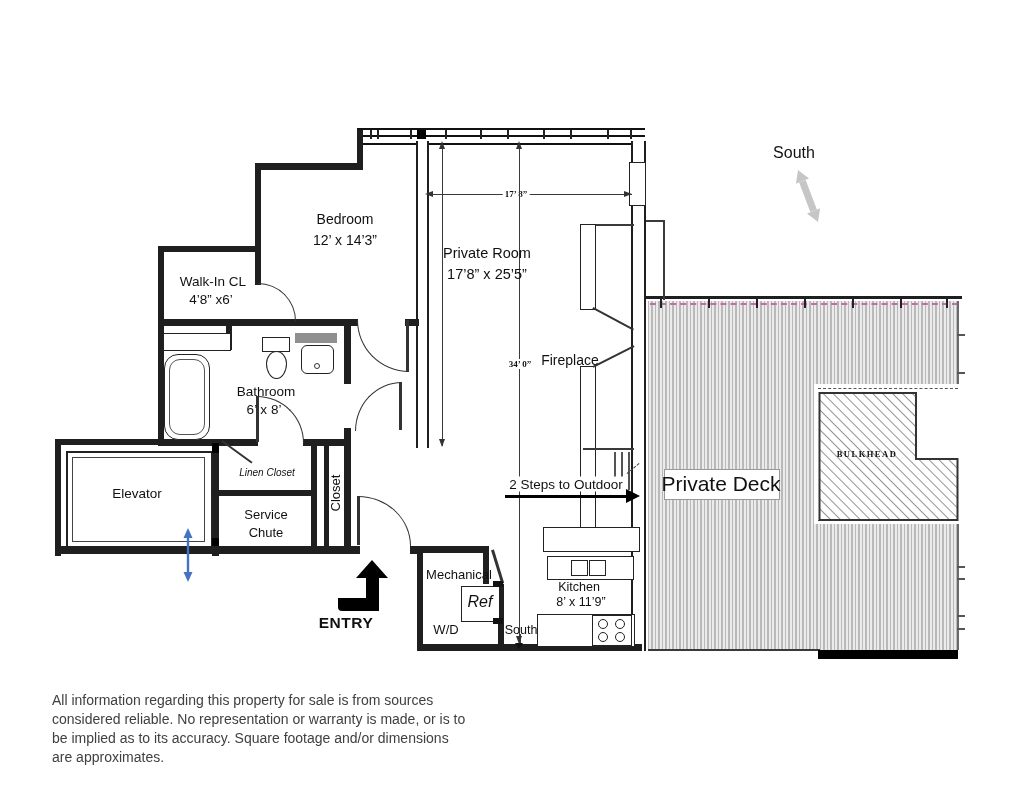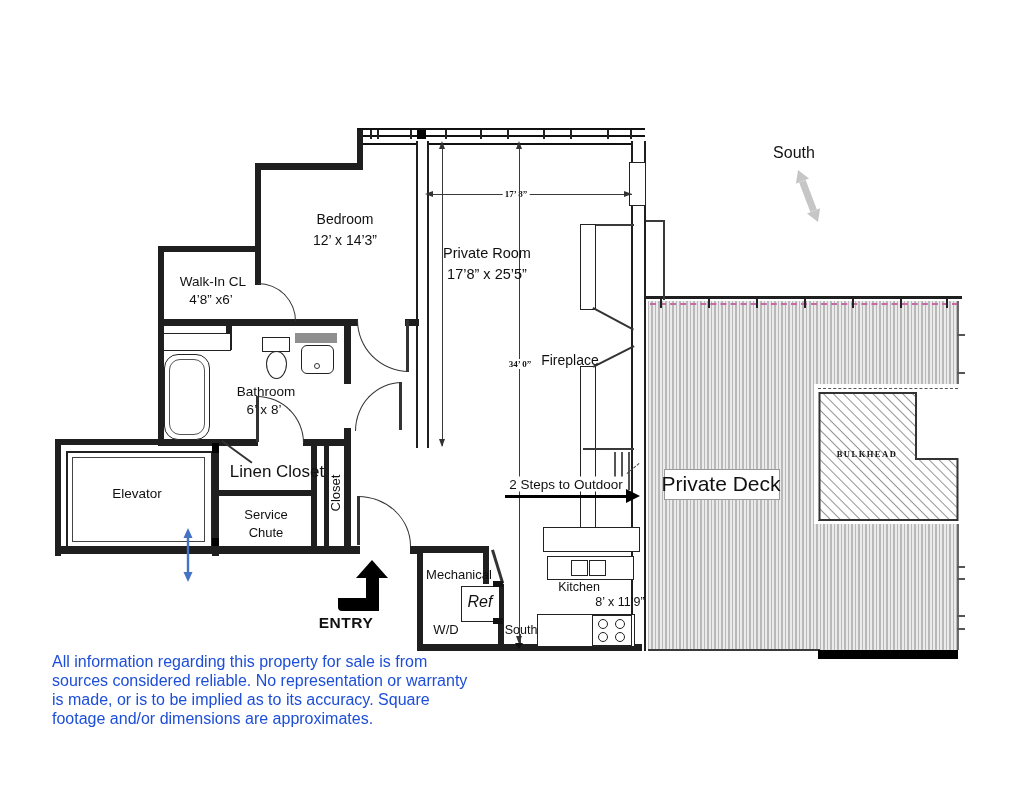--- a/index.html
+++ b/index.html
@@ -208,29 +208,29 @@
   <div class="lbl" style="left:345px;top:219px;font-size:14px;">Bedroom</div>
   <div class="lbl" style="left:345px;top:240px;font-size:14px;">12’ x 14’3”</div>
   <div class="lbl" style="left:213px;top:281px;">Walk-In CL</div>
   <div class="lbl" style="left:211px;top:299px;">4’8” x6’</div>
   <div class="lbl" style="left:487px;top:253px;font-size:14.5px;">Private Room</div>
   <div class="lbl" style="left:487px;top:274px;font-size:14.5px;">17’8” x 25’5”</div>
   <div class="lbl" style="left:570px;top:336px;font-size:14px;margin-top:24px;">Fireplace</div>
   <div class="lbl" style="left:266px;top:391px;">Bathroom</div>
   <div class="lbl" style="left:264px;top:409px;">6’ x 8’</div>
   <div class="lbl" style="left:137px;top:493px;">Elevator</div>
-  <div class="lbl" style="left:277px;top:472px;font-size:17px;">Linen Closet</div>
+  <div class="lbl" style="left:267px;top:472px;font-size:10px;font-style:italic;">Linen Closet</div>
   <div class="lbl" style="left:266px;top:524px;font-size:13px;white-space:normal;width:62px;line-height:1.35;">Service Chute</div>
   <div class="lbl" style="left:335px;top:493px;font-size:13px;transform:translate(-50%,-50%) rotate(-90deg);">Closet</div>
   <div class="lbl" style="left:459px;top:574px;font-size:13px;">Mechanical</div>
   <div class="lbl" style="left:480px;top:602px;font-size:16px;font-style:italic;">Ref</div>
   <div class="lbl" style="left:446px;top:629px;font-size:13px;">W/D</div>
   <div class="lbl" style="left:521px;top:630px;font-size:12.5px;">South</div>
   <div class="lbl" style="left:579px;top:587px;font-size:12.5px;">Kitchen</div>
-  <div class="lbl" style="left:581px;top:602px;font-size:12.5px;margin-left:39px;">8’ x 11’9”</div>
+  <div class="lbl" style="left:581px;top:602px;font-size:12.5px;">8’ x 11’9”</div>
 
   <div class="lbl" style="left:794px;top:153px;font-size:16px;">South</div>
   <div class="lbl" style="left:346px;top:623px;font-size:15.5px;font-weight:bold;letter-spacing:0.5px;">ENTRY</div>
   <div class="lbl" style="left:566px;top:484px;background:#fff;padding:0 2px;">2 Steps to Outdoor</div>
 
-  <div class="abs" style="left:52px;top:652px;width:420px;font-size:16px;line-height:19px;color:#1d4ed8;">All information regarding this property for sale is from sources considered reliable. No representation or warranty is made, or is to be implied as to its accuracy. Square footage and/or dimensions are approximates.</div>
+  <div class="abs" style="left:52px;top:691px;width:420px;font-size:14px;line-height:19px;color:#404040;">All information regarding this property for sale is from sources considered reliable. No representation or warranty is made, or is to be implied as to its accuracy. Square footage and/or dimensions are approximates.</div>
 
 </div>
 
 </body></html>

